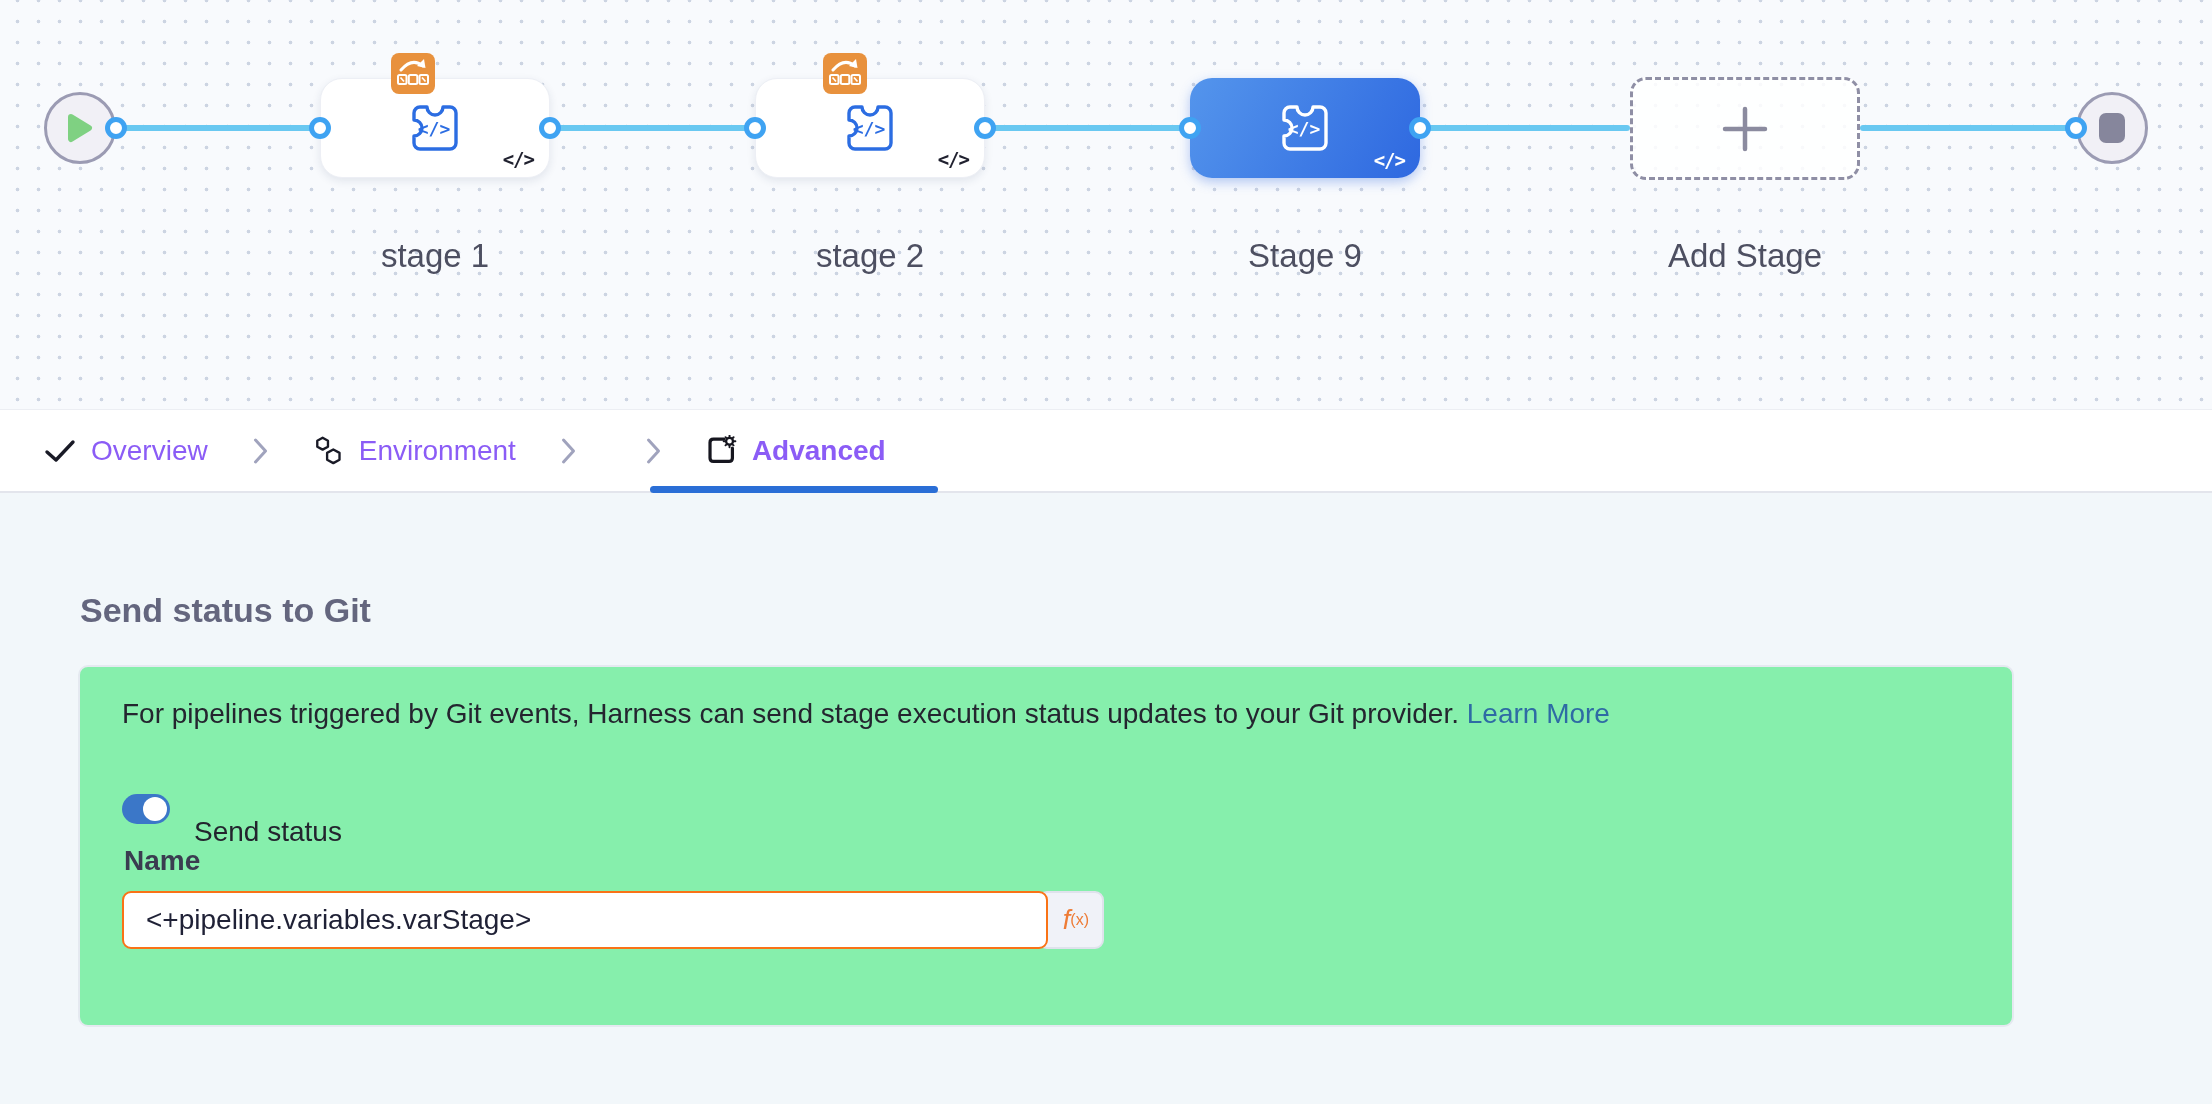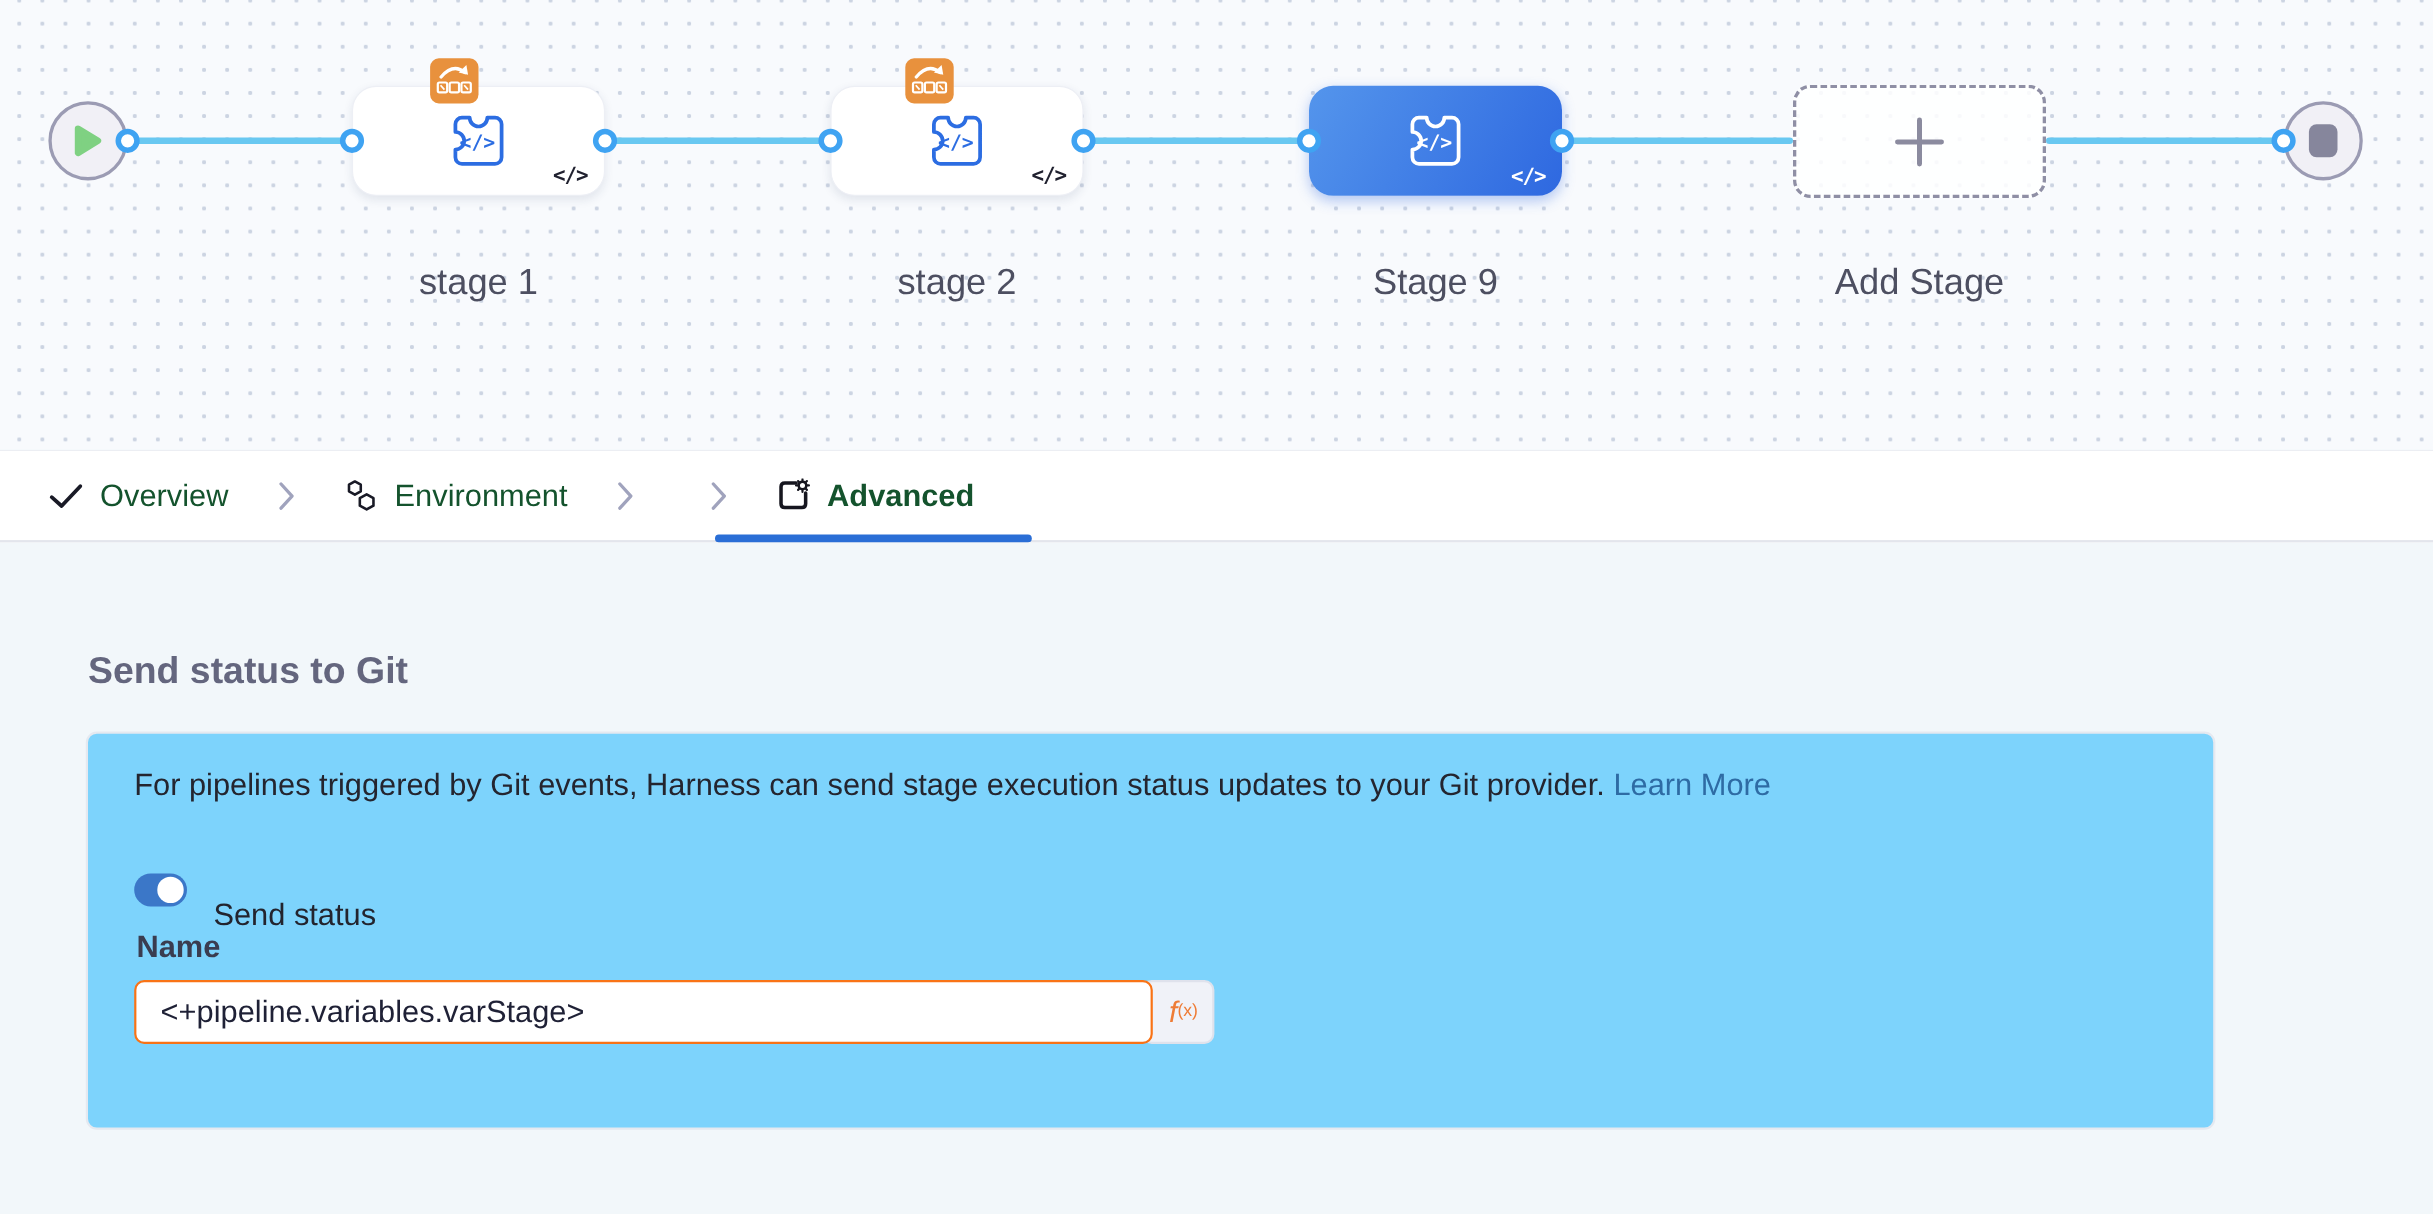--- a/index.html
+++ b/index.html
@@ -56,34 +56,34 @@
   }
   .stop-square { width:26px; height:30px; border-radius:7px; background:#86869c; }
   
   .tabbar {
     position:absolute; left:0; top:409px; width:2212px; height:84px; background:#fff;
     border-top:1px solid #eceef3; border-bottom:2px solid #e3e5ec;
     display:flex; align-items:center; padding-left:34px; z-index:5;
   }
   .tab {
     position:relative; height:100%; display:flex; align-items:center; gap:15px;
-    padding:0 10px; font-size:28px; color:#14532d; cursor:pointer; white-space:nowrap;
+    padding:0 10px; font-size:28px; color:#8b5cf6; cursor:pointer; white-space:nowrap;
   }
   .tab.active { font-weight:700; }
   .tab.active::after {
     content:""; position:absolute; left:-46px; right:-42px; bottom:-2px; height:7px;
     background:#2a6ed6; border-radius:4px;
   }
   .tab-sep { margin:0 34px; display:flex; align-items:center; }
   
   .content { position:absolute; left:0; top:493px; width:2212px; height:611px; background:#f2f7fa; }
   .panel-heading { position:absolute; left:80px; top:98px; font-size:34px; font-weight:700; color:#64667e; }
   .panel-card {
     position:absolute; left:78px; top:172px; width:1936px; height:362px;
-    background:#7dd3fc; border:2px solid #e5e9f0; border-radius:10px;
+    background:#86efac; border:2px solid #e5e9f0; border-radius:10px;
   }
   .desc { position:absolute; left:42px; top:31px; font-size:28px; color:#24252f; }
   .desc a { color:#2e6ba4; text-decoration:none; cursor:pointer; }
   .toggle-row { position:absolute; left:42px; top:102px; display:flex; align-items:center; gap:24px; }
   .toggle { position:relative; width:48px; height:30px; border-radius:15px; background:#3b77c8; cursor:pointer; }
   .toggle .knob { position:absolute; right:3px; top:3px; width:24px; height:24px; border-radius:50%; background:#fff; }
   .toggle-label { font-size:28px; color:#23242e;margin-top:47px; }
   .field-label { position:absolute; left:44px; top:178px; font-size:28px; font-weight:700; color:#3a3c50; }
   .name-row { position:absolute; left:42px; top:224px; display:flex; align-items:center; }
   .name-input {

